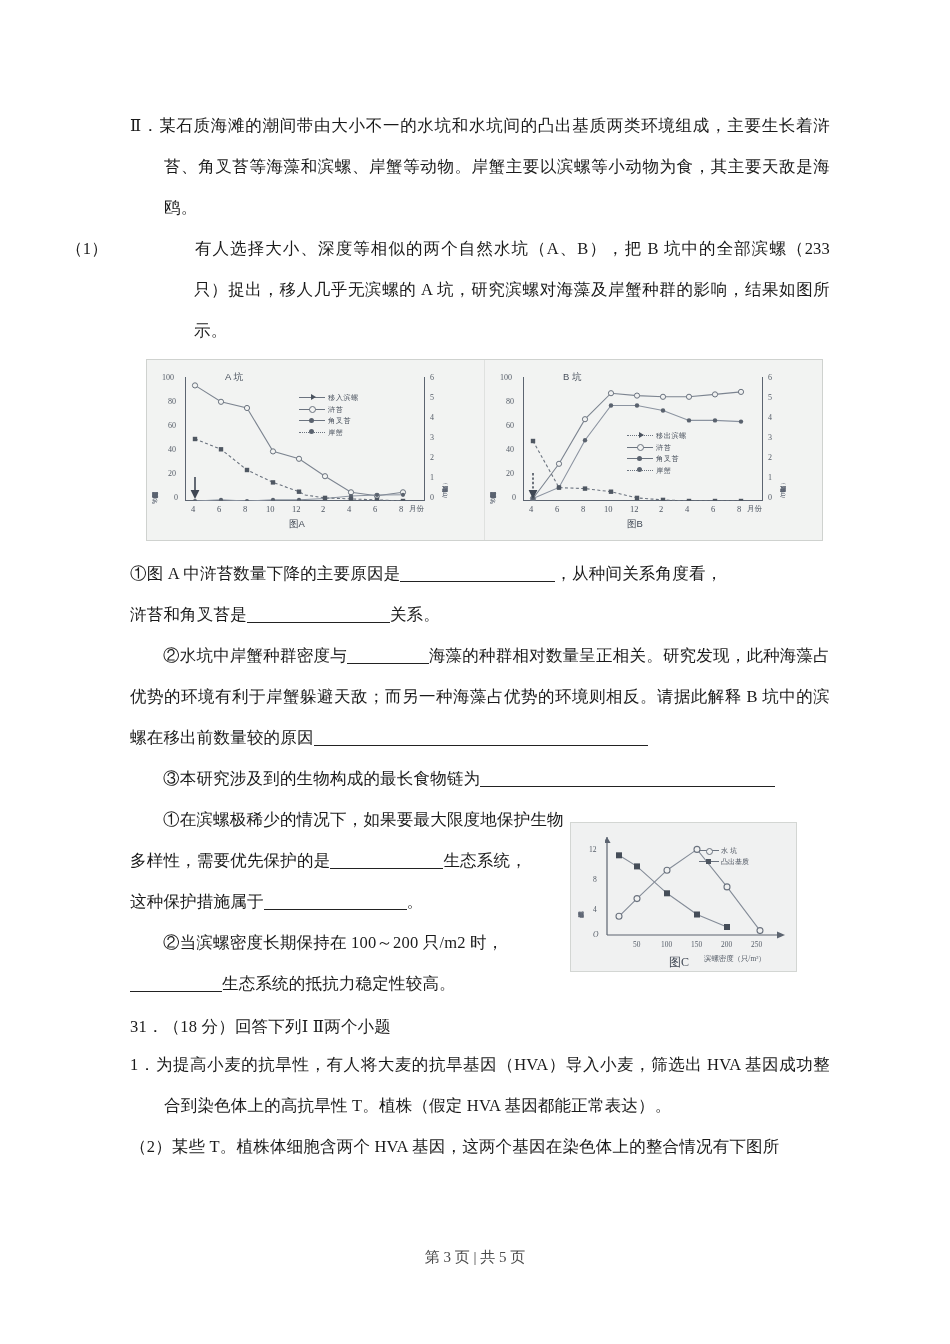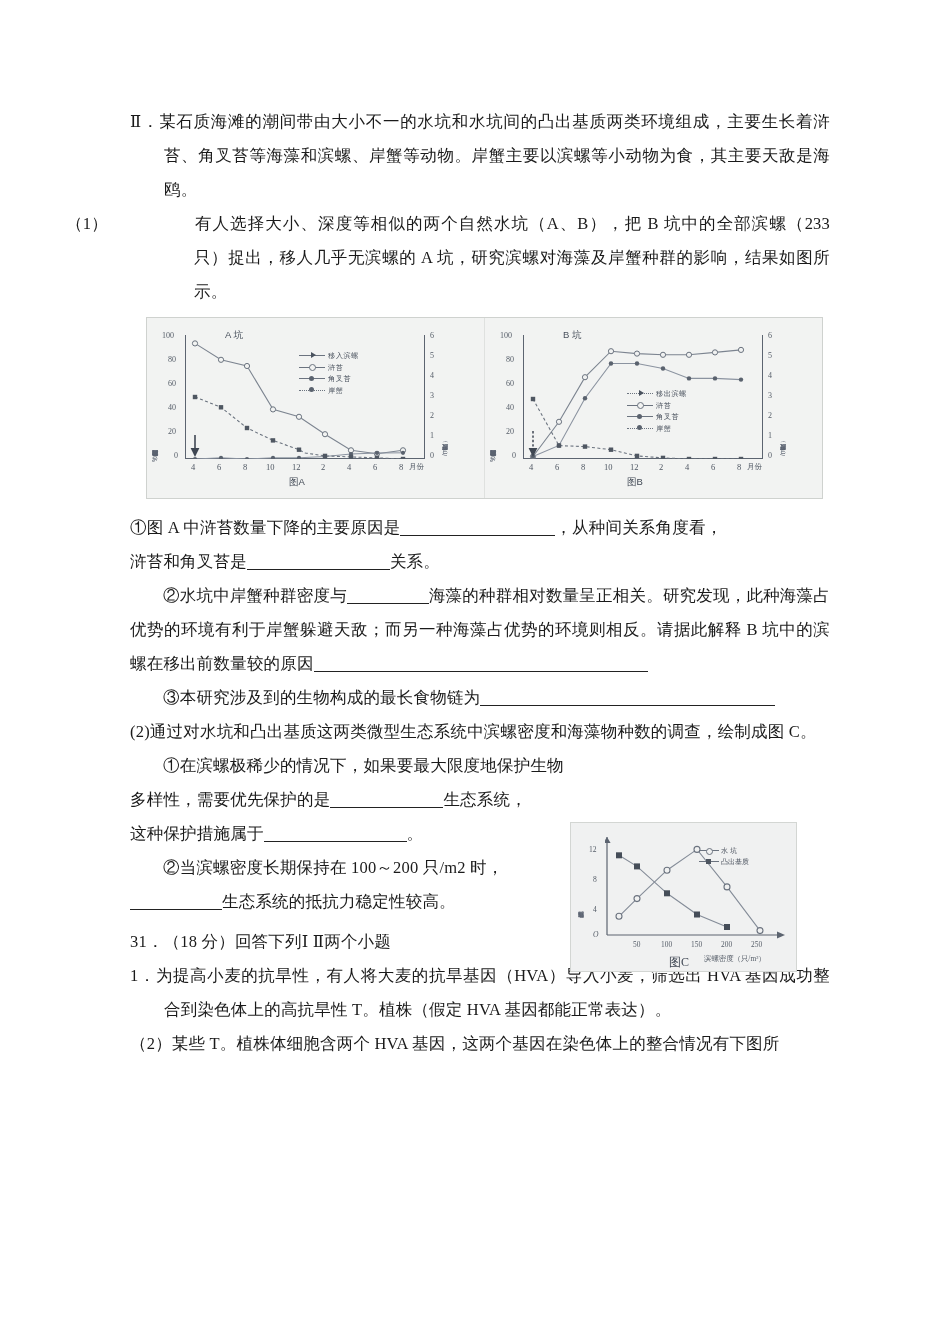--- a/index.html
+++ b/index.html
@@ -17,21 +17,21 @@
   }
   .page {
     position: relative;
     width: 950px;
     height: 1344px;
     box-sizing: border-box;
     padding: 105px 120px 40px 130px;
   }
   .para {
     font-size: 16.5px;
-    line-height: 34px;
+    line-height: 41px;
     letter-spacing: 0.2px;
     text-align: justify;
     margin: 0;
   }
   .indent-hang {
     padding-left: 34px;
     text-indent: -34px;
   }
   .indent1 {
     text-indent: 33px;
@@ -438,23 +438,20 @@
   </p>
 
   <p class="para" style="margin:0;">
     <span style="display:inline-block;width:33px;"></span><span>②水坑中岸蟹种群密度与</span><span class="blank b80"></span><span>海藻的种群相对数量呈正相关。研究发现，此种海藻占优势的环境有利于岸蟹躲避天敌；而另一种海藻占优势的环境则相反。请据此解释 B 坑中的滨螺在移出前数量较的原因</span><span class="blank b330"></span>
   </p>
 
   <p class="para" style="margin:0;">
     <span style="display:inline-block;width:33px;"></span><span>③本研究涉及到的生物构成的最长食物链为</span><span class="blank b300"></span>
   </p>
 
-  <p class="para" style="margin:0;">
-    <span>(2)</span><span>通过对水坑和凸出基质这两类微型生态系统中滨螺密度和海藻物种数的调查，绘制成图 C。</span>
-  </p>
 
   <p class="para" style="margin:0; width:450px;">
     <span style="display:inline-block;width:33px;"></span><span>①在滨螺极稀少的情况下，如果要最大限度地保护生物</span><br>
     <span>多样性，需要优先保护的是</span><span class="blank b110"></span><span>生态系统，</span><br>
     <span>这种保护措施属于</span><span class="blank b140"></span><span>。</span>
   </p>
 
   <p class="para" style="margin:0; width:470px;">
     <span style="display:inline-block;width:33px;"></span><span>②当滨螺密度长期保持在 100～200 只/m2 时，</span><br>
     <span class="blank b90"></span><span>生态系统的抵抗力稳定性较高。</span>
@@ -521,13 +518,14 @@
     </div>
   </div>
 
   <p class="para q31" style="margin:6px 0 0 0;">31．（18 分）回答下列Ⅰ Ⅱ两个小题</p>
 
   <p class="para indent-hang" style="margin:0;">1．为提高小麦的抗旱性，有人将大麦的抗旱基因（HVA）导入小麦，筛选出 HVA 基因成功整合到染色体上的高抗旱性 T。植株（假定 HVA 基因都能正常表达）。</p>
 
 
   <p class="para" style="margin:0; padding-left:20px; text-indent:-20px;">（2）某些 T。植株体细胞含两个 HVA 基因，这两个基因在染色体上的整合情况有下图所</p>
 
+  <div class="footer">第 3 页 | 共 5 页</div>
 </div>
 
 </body></html>

